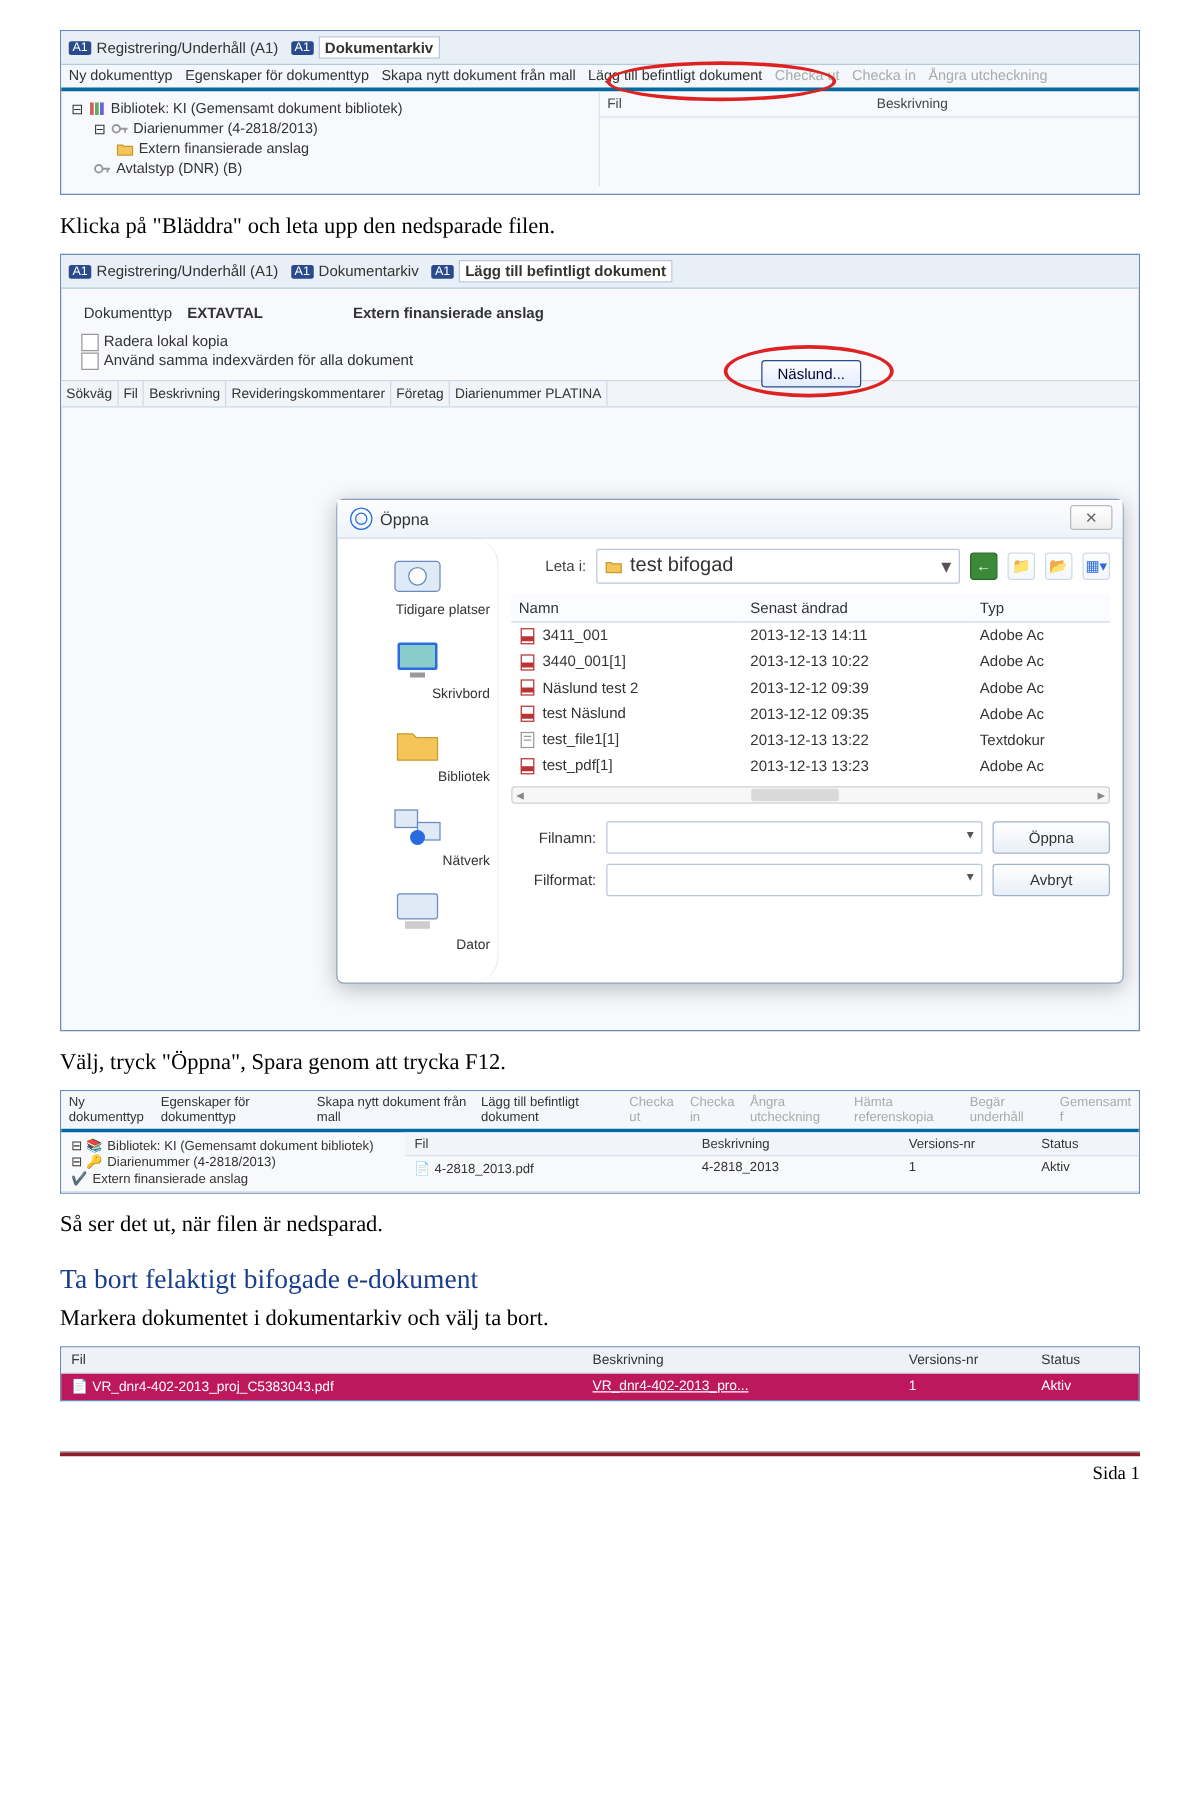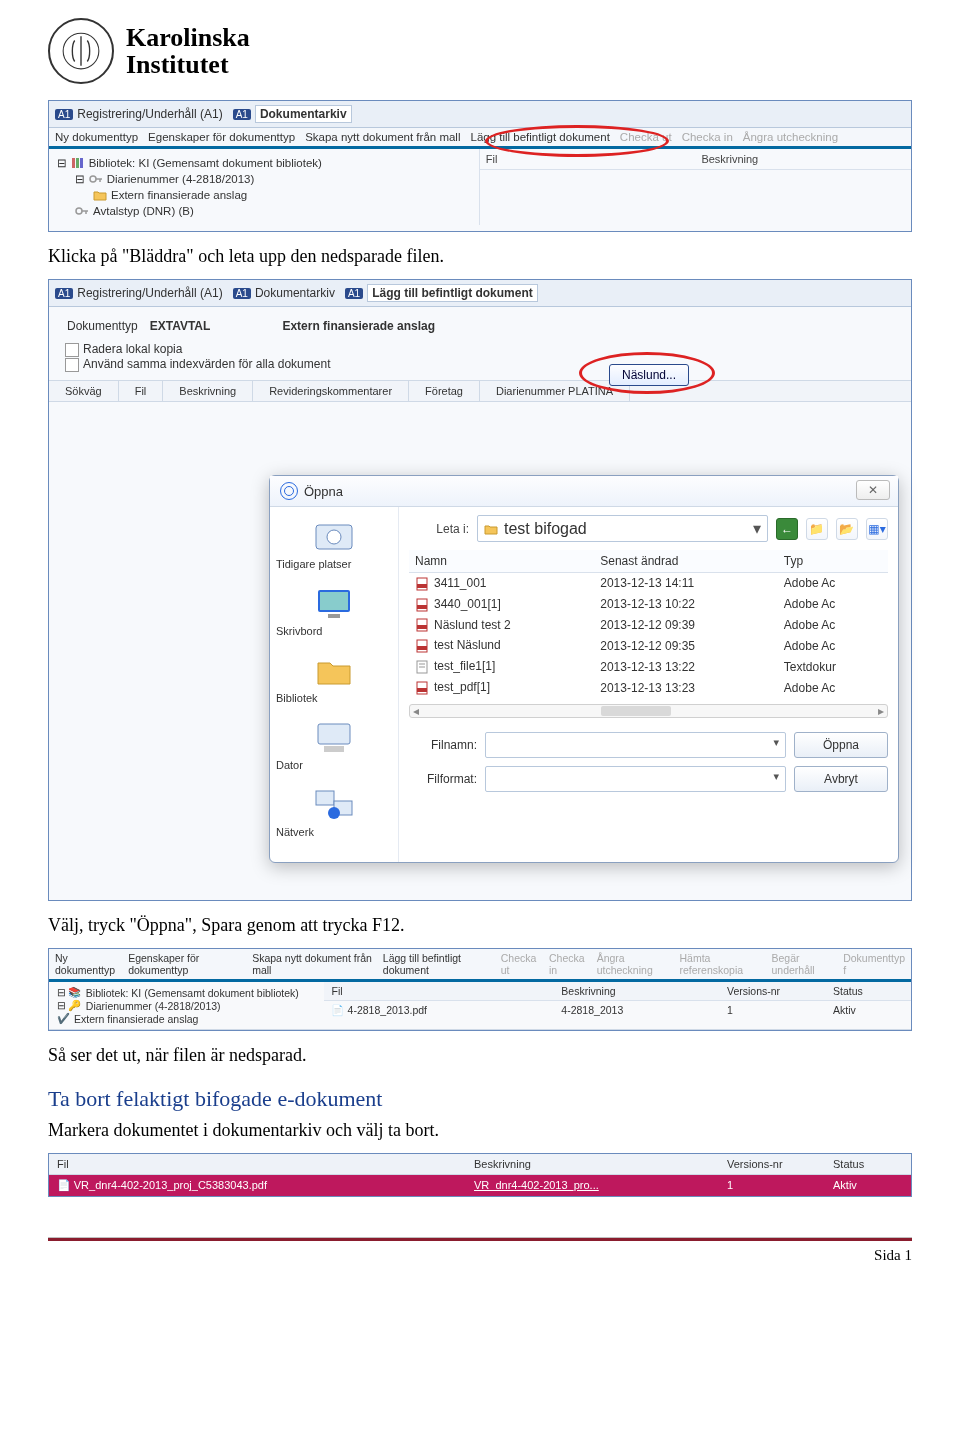--- a/index.html
+++ b/index.html
@@ -60,32 +60,32 @@
 
   
   .ss2 { position:relative; min-height:620px; }
   .toolbar2 { background:#f4f7fb; border-bottom:1px solid #cfd9e6; padding:3px 10px; font-size:12px; }
   .docinfo { padding:8px 16px; font-size:12px; }
   .docinfo table td { padding:2px 10px 2px 0; }
   .checkbox { width:12px;height:12px;border:1px solid #999;display:inline-block;vertical-align:middle;margin-right:4px;background:#fff;}
   .btn-bladdra { position:absolute; left:560px; top:84px; padding:3px 12px; border:1px solid #2a4a8c; background:linear-gradient(#fdfdff,#e3edff); border-radius:3px; font-size:12px; color:#003; }
   .red-oval2 { position:absolute; left:530px; top:72px; width:130px; height:36px; border:3px solid #d22; border-radius:50%; }
   .gridhead { background:#f1f4f9; border-top:1px solid #cfd9e6;border-bottom:1px solid #cfd9e6; display:flex; font-size:11px; }
-  .gridhead > div { padding:4px 16px; border-right:1px solid #cfd9e6; }
+  .gridhead > div { padding:4px 4px; border-right:1px solid #cfd9e6; }
   .open-dialog {
     position:absolute; left:220px; top:195px; right:12px;
     background:#fff; border:1px solid #8aa0c0; border-radius:6px;
     box-shadow:0 4px 18px rgba(0,0,0,.25);
   }
   .dlg-title { background:linear-gradient(#fdfdff,#eef3fb); border-bottom:1px solid #cfd9e6; padding:6px 10px; font-size:13px; display:flex; align-items:center; gap:6px;}
   .globe { width:16px;height:16px;border:1.5px solid #2a6adf;border-radius:50%;position:relative;}
   .globe:after{content:"";position:absolute;inset:3px;border:1px solid #2a6adf;border-radius:50%;}
   .dlg-x { position:absolute; right:8px; top:4px; width:32px;height:18px;border:1px solid #bbb;border-radius:3px;background:linear-gradient(#fff,#eee);display:flex;align-items:center;justify-content:center;font-size:12px;color:#666;}
   .dlg-body { display:flex; }
-  .places { width:116px; padding:10px 6px; text-align:left; font-size:11px; color:#333; border-right:1px solid #e5eaf2;}
+  .places { width:116px; padding:10px 6px; text-align:right; font-size:11px; color:#333; border-right:1px solid #e5eaf2;border-radius:21px;}
   .place { margin-bottom:14px; }
   .place .picon { width:44px;height:38px;margin:0 auto 3px;display:block;}
   .dlg-main { flex:1; padding:8px 10px 12px 10px; }
   .leta { display:flex; align-items:center; gap:8px; margin-bottom:8px;}
   .leta-label{font-size:12px;color:#444;width:60px;text-align:right;}
   .leta-field{flex:1;display:flex;align-items:center;gap:6px;border:1px solid #b8c8dc;background:#fff;padding:3px 6px;border-radius:2px;font-size:16px;}
   .leta-icons{display:flex;gap:8px;align-items:center;}
   .nav-ico{width:20px;height:20px;border:1px solid #cfd9e6;border-radius:3px;background:linear-gradient(#fff,#f3f6fb);display:inline-flex;align-items:center;justify-content:center;font-size:12px;color:#2a6adf;}
   .filetable{width:100%;border-collapse:collapse;font-size:12px;}
   .filetable th{text-align:left;font-weight:normal;color:#333;border-bottom:1px solid #d9e1ec;padding:4px 6px;background:#fafcff;}
@@ -124,32 +124,20 @@
   .footer-rule{height:3px;background:#8a1d2e;border-top:1px solid #c0c0c0;margin-top:40px;}
   .page-no{text-align:right;font-size:15px;margin-top:6px;}
 
   svg { display:block; }
 </style>
 </head>
 <body>
 
 <div class="page">
 
-  <div class="logo-row">
-    <div class="seal">
-      <svg viewBox="0 0 40 40">
-          <circle cx="20" cy="20" r="17" fill="none" stroke="#333" stroke-width="1"></circle>
-          <path d="M20 6 v28 M14 10 c-3 4 -3 16 0 20 M26 10 c3 4 3 16 0 20" stroke="#333" stroke-width="1.3" fill="none"></path>
-        </svg>
-    </div>
-    <div class="ki-text">
-      <div>Karolinska</div>
-      <div>Institutet</div>
-    </div>
-  </div>
 
   <div class="screenshot ss1">
     <div class="tabbar">
       <div class="tabchip">
           <span class="badge">A1</span>
           <span class="lab">Registrering/Underhåll (A1)</span>
         </div>
       <div class="tabchip active">
           <span class="badge">A1</span>
           <span class="lab">Dokumentarkiv</span>
@@ -274,32 +262,32 @@
               <div>Skrivbord</div>
             </div>
           <div class="place">
               <svg class="picon" viewBox="0 0 44 38">
                 <path d="M6 12 h12 l3 3 h17 v18 h-32z" fill="#f5c55a" stroke="#c99a2e"></path>
               </svg>
               <div>Bibliotek</div>
             </div>
           <div class="place">
               <svg class="picon" viewBox="0 0 44 38">
-                <rect x="6" y="6" width="32" height="20" rx="2" fill="#dfeaf7" stroke="#6a8bbd"></rect>
-                <rect x="12" y="28" width="20" height="6" fill="#ccc"></rect>
-              </svg>
-              <div>Dator</div>
-            </div>
-          <div class="place">
-              <svg class="picon" viewBox="0 0 44 38">
                 <rect x="4" y="6" width="18" height="14" fill="#dfeaf7" stroke="#6a8bbd"></rect>
                 <rect x="22" y="16" width="18" height="14" fill="#dfeaf7" stroke="#6a8bbd"></rect>
                 <circle cx="22" cy="28" r="6" fill="#2a6adf"></circle>
               </svg>
               <div>Nätverk</div>
+            </div>
+          <div class="place">
+              <svg class="picon" viewBox="0 0 44 38">
+                <rect x="6" y="6" width="32" height="20" rx="2" fill="#dfeaf7" stroke="#6a8bbd"></rect>
+                <rect x="12" y="28" width="20" height="6" fill="#ccc"></rect>
+              </svg>
+              <div>Dator</div>
             </div>
         </div>
         <div class="dlg-main">
           <div class="leta">
             <span class="leta-label">Leta i:</span>
             <span class="leta-field">
               <svg width="14" height="14" viewBox="0 0 14 14">
                   <path d="M1 4 h4 l1 1 h7 v7 h-12z" fill="#f5c55a" stroke="#c99a2e"></path>
                 </svg>
               <span>test bifogad</span>
@@ -396,21 +384,21 @@
     <div class="menubar">
       <span>Ny dokumenttyp</span>
       <span>Egenskaper för dokumenttyp</span>
       <span>Skapa nytt dokument från mall</span>
       <span>Lägg till befintligt dokument</span>
       <span class="dim">Checka ut</span>
       <span class="dim">Checka in</span>
       <span class="dim">Ångra utcheckning</span>
       <span class="dim">Hämta referenskopia</span>
       <span class="dim">Begär underhåll</span>
-      <span class="dim">Dokumenttyp f</span>
+      <span class="dim">Gemensamt f</span>
     </div>
     <div class="ss3-cols">
       <div class="ss3-tree">
         <div class="tree-row">⊟ 📚 <span>Bibliotek: KI (Gemensamt dokument bibliotek)</span></div>
         <div class="tree-row indent1">⊟ 🔑 <span>Diarienummer (4-2818/2013)</span></div>
         <div class="tree-row indent2">✔️ <span>Extern finansierade anslag</span></div>
       </div>
       <div class="ss3-table">
         <div class="ss3-thead">
           <div class="c1">Fil</div>

